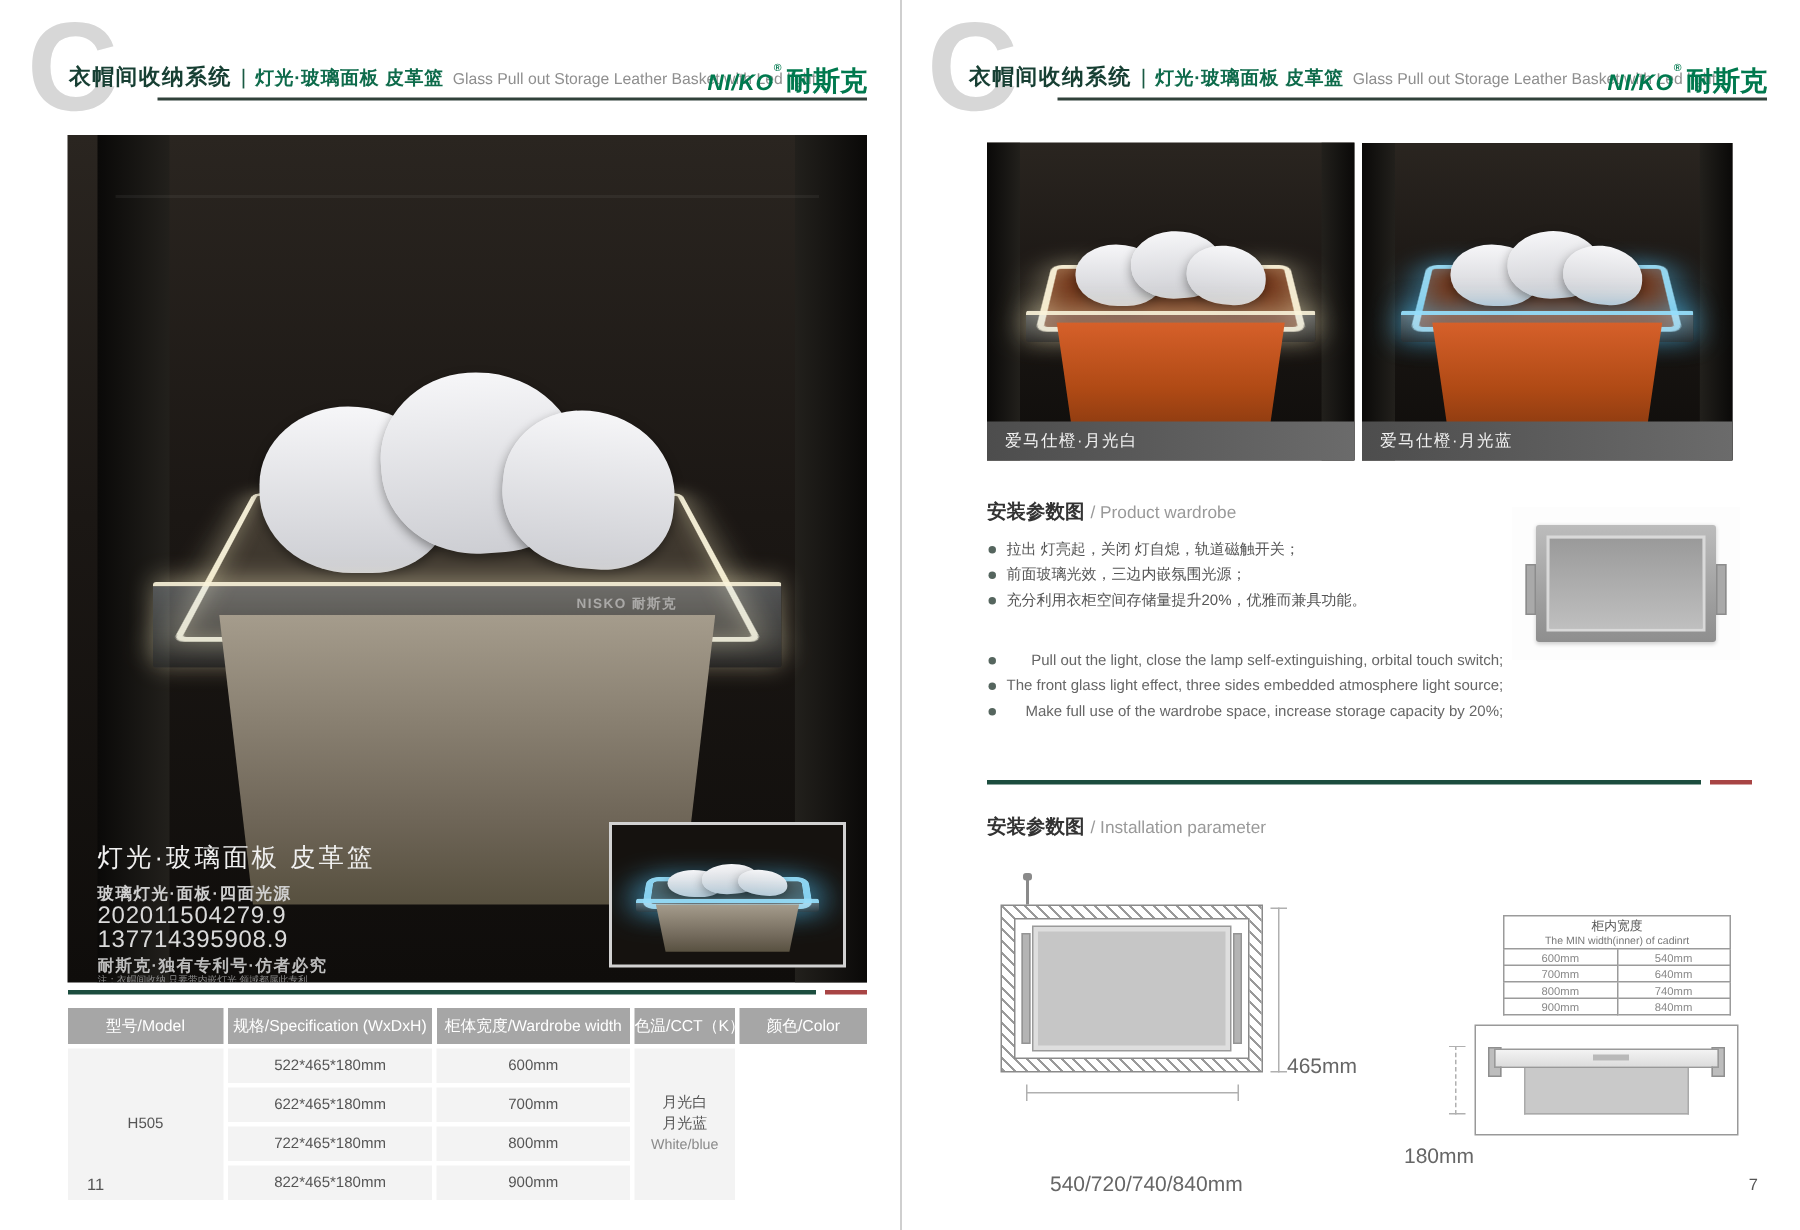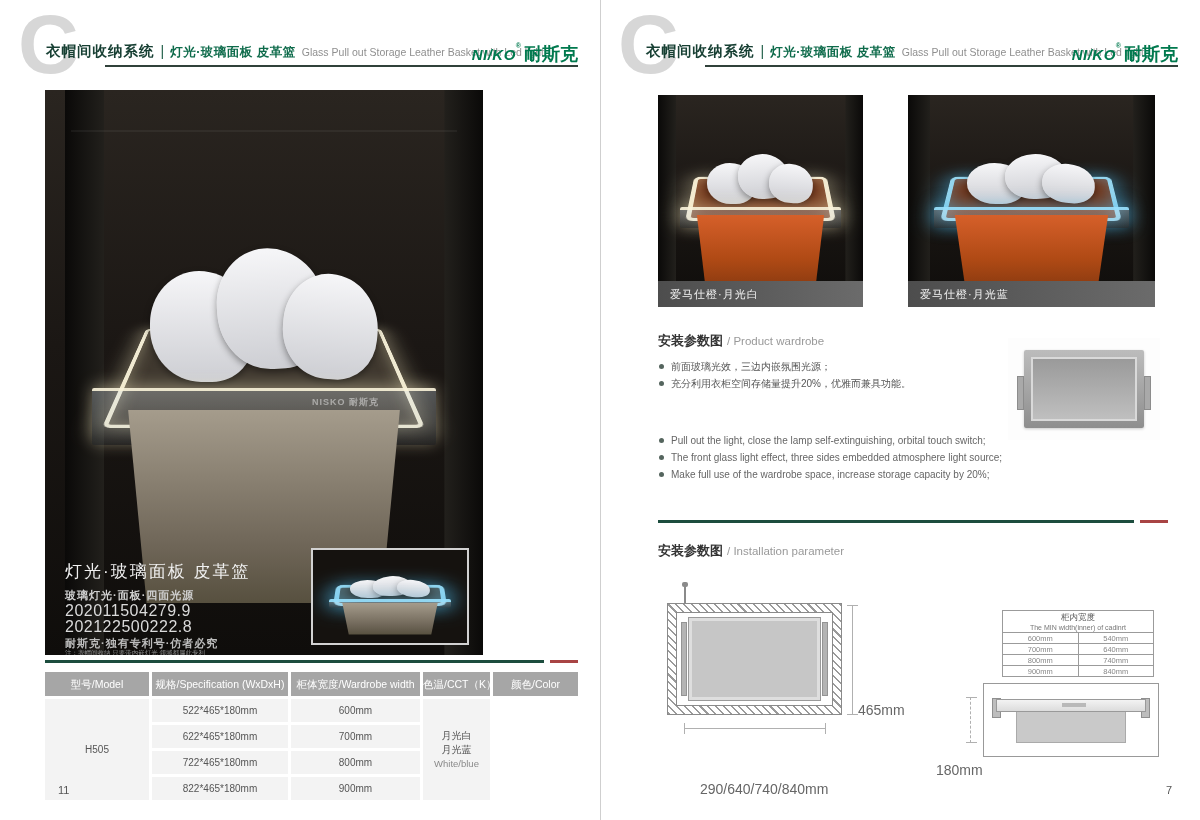--- a/index.html
+++ b/index.html
@@ -41,21 +41,21 @@
   .glass { position:absolute; left:2%; right:2%; top:47%; height:13%; border-radius:2px;
            background:linear-gradient(180deg,rgba(215,228,238,.30),rgba(140,160,175,.10));
            border-top:3px solid rgba(250,243,218,.92); box-shadow:0 -2px 16px rgba(250,238,196,.42); }
   .scene.blue .rim { border-color:rgba(150,221,250,.95); box-shadow:0 0 26px 6px rgba(80,190,240,.5), inset 0 0 20px rgba(110,200,245,.4); }
   .scene.blue .glass { border-top-color:rgba(150,221,250,.95); box-shadow:0 -2px 16px rgba(80,190,240,.5); }
   .scene.orange .rim { background:rgba(168,72,26,.6); }
   .scene.orange .bbody { background:linear-gradient(180deg,#d6602a,#b04a15 60%,#8a3a10); }
   .glass-mark { position:absolute; top:49%; right:18%; font-size:9px; color:rgba(255,255,255,.45); letter-spacing:1px; font-weight:bold; }
 
   
-  .main-img { left:45px; top:90px; width:438px; height:565px;padding-left:20px; }
+  .main-img { left:45px; top:90px; width:533px; height:565px;padding-left:20px; }
   .ov { position:absolute; left:20px; color:#eee; }
   .ov-title { top:470px; font-size:17px; letter-spacing:2px; color:#f0f0f0; }
   .ov-sub   { top:498px; font-size:11px; font-weight:bold; color:#cfcfcf; letter-spacing:1px; }
   .ov-p1    { top:512px; font-size:16px; color:#dadada; letter-spacing:.5px; }
   .ov-p2    { top:528px; font-size:16px; color:#dadada; letter-spacing:.5px; }
   .ov-note  { top:546px; font-size:11px; font-weight:bold; color:#bdbdbd; letter-spacing:1px; }
   .ov-tiny  { top:559px; font-size:6.5px; color:#8d8d8d; }
   .thumb { position:absolute; right:14px; bottom:10px; width:158px; height:97px; border:2px solid #d2d2d2; background:#15120f; }
 
   
@@ -68,31 +68,31 @@
                 grid-template-columns:104fr 136fr 129fr 67fr 85fr; grid-auto-rows:auto; gap:3px; background:#fff; }
   .spec-table .h { background:#a6a6a6; color:#fff; font-size:10.5px; text-align:center; line-height:24px; height:24px; white-space:nowrap; overflow:hidden; }
   .spec-table .c { background:#f3f3f3; color:#555; font-size:10px; text-align:center; line-height:23px; height:23px; }
   .spec-table .span4 { grid-row:span 4; height:auto; display:flex; flex-direction:column; justify-content:center; line-height:14px; }
   .spec-table .sub-en { color:#8a8a8a; font-size:9.5px; }
   .pageno { position:absolute; bottom:24px; font-size:11px; color:#555; }
   .pageno.l { left:45px;margin-left:13px; } .pageno.r { right:28px; }
 
   
   .rp-img { top:95px; height:212px; }
-  .rp-img1 { left:58px; width:205px; } .rp-img2 { left:308px; width:247px; }
+  .rp-img1 { left:58px; width:245px; } .rp-img2 { left:308px; width:247px; }
   .img-label { position:absolute; left:0; right:0; bottom:0; height:26px; line-height:26px; padding-left:12px;
                background:linear-gradient(90deg,#4d4d4d,#6b6b6b); color:#f2f2f2; font-size:11px; letter-spacing:1px; }
 
   
   .sec-title { position:absolute; font-size:13px; font-weight:bold; color:#333; }
   .sec-title .en { font-weight:normal; font-size:11.5px; color:#999; margin-left:4px; }
   .bullets { position:absolute; }
   .bullet { position:relative; padding-left:13px; font-size:10px; color:#555; line-height:17px; white-space:nowrap; }
   .bullet:before { content:""; position:absolute; left:1px; top:6px; width:5px; height:5px; border-radius:50%; background:#55655e; }
-  .bullet.en { color:#666; }
+  .bullet.en { color:#666;text-align:right; }
 
   .feat-img { position:absolute; left:408px; top:338px; width:152px; height:102px; background:#fdfdfd; }
   .fi-frame { position:absolute; left:16px; top:12px; width:120px; height:78px; border-radius:2px; padding:7px;
               background:linear-gradient(180deg,#bcbcbc,#8e8e8e); box-shadow:0 1px 3px rgba(0,0,0,.2); }
   .fi-inner { width:100%; height:100%; background:linear-gradient(180deg,#9a9a9a,#bfbfbf); border:2px solid #d9d9d9; }
   .fi-h { position:absolute; top:38px; width:7px; height:34px; background:#a9a9a9; border:1px solid #8c8c8c; }
   .fi-h.l { left:9px; } .fi-h.r { right:9px; }
 
   
   .topview { position:absolute; left:67px; top:603px; width:175px; height:112px; border:1px solid #8a8a8a; padding:8px;
@@ -156,21 +156,21 @@
             <i class="t2"></i>
             <i class="t3"></i>
           </div>
         <div class="glass"></div>
         <div class="bbody"></div>
         <div class="glass-mark">NISKO 耐斯克</div>
       </div>
       <div class="ov ov-title">灯光·玻璃面板 皮革篮</div>
       <div class="ov ov-sub">玻璃灯光·面板·四面光源</div>
       <div class="ov ov-p1">202011504279.9</div>
-      <div class="ov ov-p2">202122500222.8</div>
+      <div class="ov ov-p2">137714395908.9</div>
       <div class="ov ov-note">耐斯克·独有专利号·仿者必究</div>
       <div class="ov ov-tiny">注：衣帽间收纳 只要带内嵌灯光 领域都属此专利</div>
 
       <div class="thumb scene blue">
         <div class="basket">
           <div class="rim"></div>
           <div class="towels">
               <i class="t1"></i>
               <i class="t2"></i>
               <i class="t3"></i>
@@ -251,20 +251,21 @@
         <div class="glass"></div>
         <div class="bbody"></div>
       </div>
       <div class="img-label">爱马仕橙·月光蓝</div>
     </div>
 
     <div class="sec-title" style="left:58px; top:332px;">
       <span>安装参数图</span><span class="en">/ Product wardrobe</span>
     </div>
     <div class="bullets" style="left:58px; top:358px;">
+      <div class="bullet">拉出 灯亮起，关闭 灯自熄，轨道磁触开关；</div>
       <div class="bullet">前面玻璃光效，三边内嵌氛围光源；</div>
       <div class="bullet">充分利用衣柜空间存储量提升20%，优雅而兼具功能。</div>
     </div>
     <div class="bullets" style="left:58px; top:432px;">
       <div class="bullet en">Pull out the light, close the lamp self-extinguishing, orbital touch switch;</div>
       <div class="bullet en">The front glass light effect, three sides embedded atmosphere light source;</div>
       <div class="bullet en">Make full use of the wardrobe space, increase storage capacity by 20%;</div>
     </div>
     <div class="feat-img">
       <div class="fi-frame">
@@ -287,21 +288,21 @@
       <div class="tv-ant"></div>
       <div class="tv-inner">
         <div class="tv-rail l"></div>
         <div class="tv-rail r"></div>
         <div class="tv-basket"></div>
       </div>
     </div>
     <div class="dim-v-line"></div>
     <div class="dim lbl-465">465mm</div>
     <div class="dim-h-line"></div>
-    <div class="dim lbl-540">290/640/740/840mm</div>
+    <div class="dim lbl-540">540/720/740/840mm</div>
 
     <table class="wtable">
       <tbody>
           <tr>
             <th colspan="2">
         <span class="wt-cn">柜内宽度</span>
         <span class="wt-en">The MIN width(inner) of cadinrt</span>
       </th>
           </tr>
       <tr>

